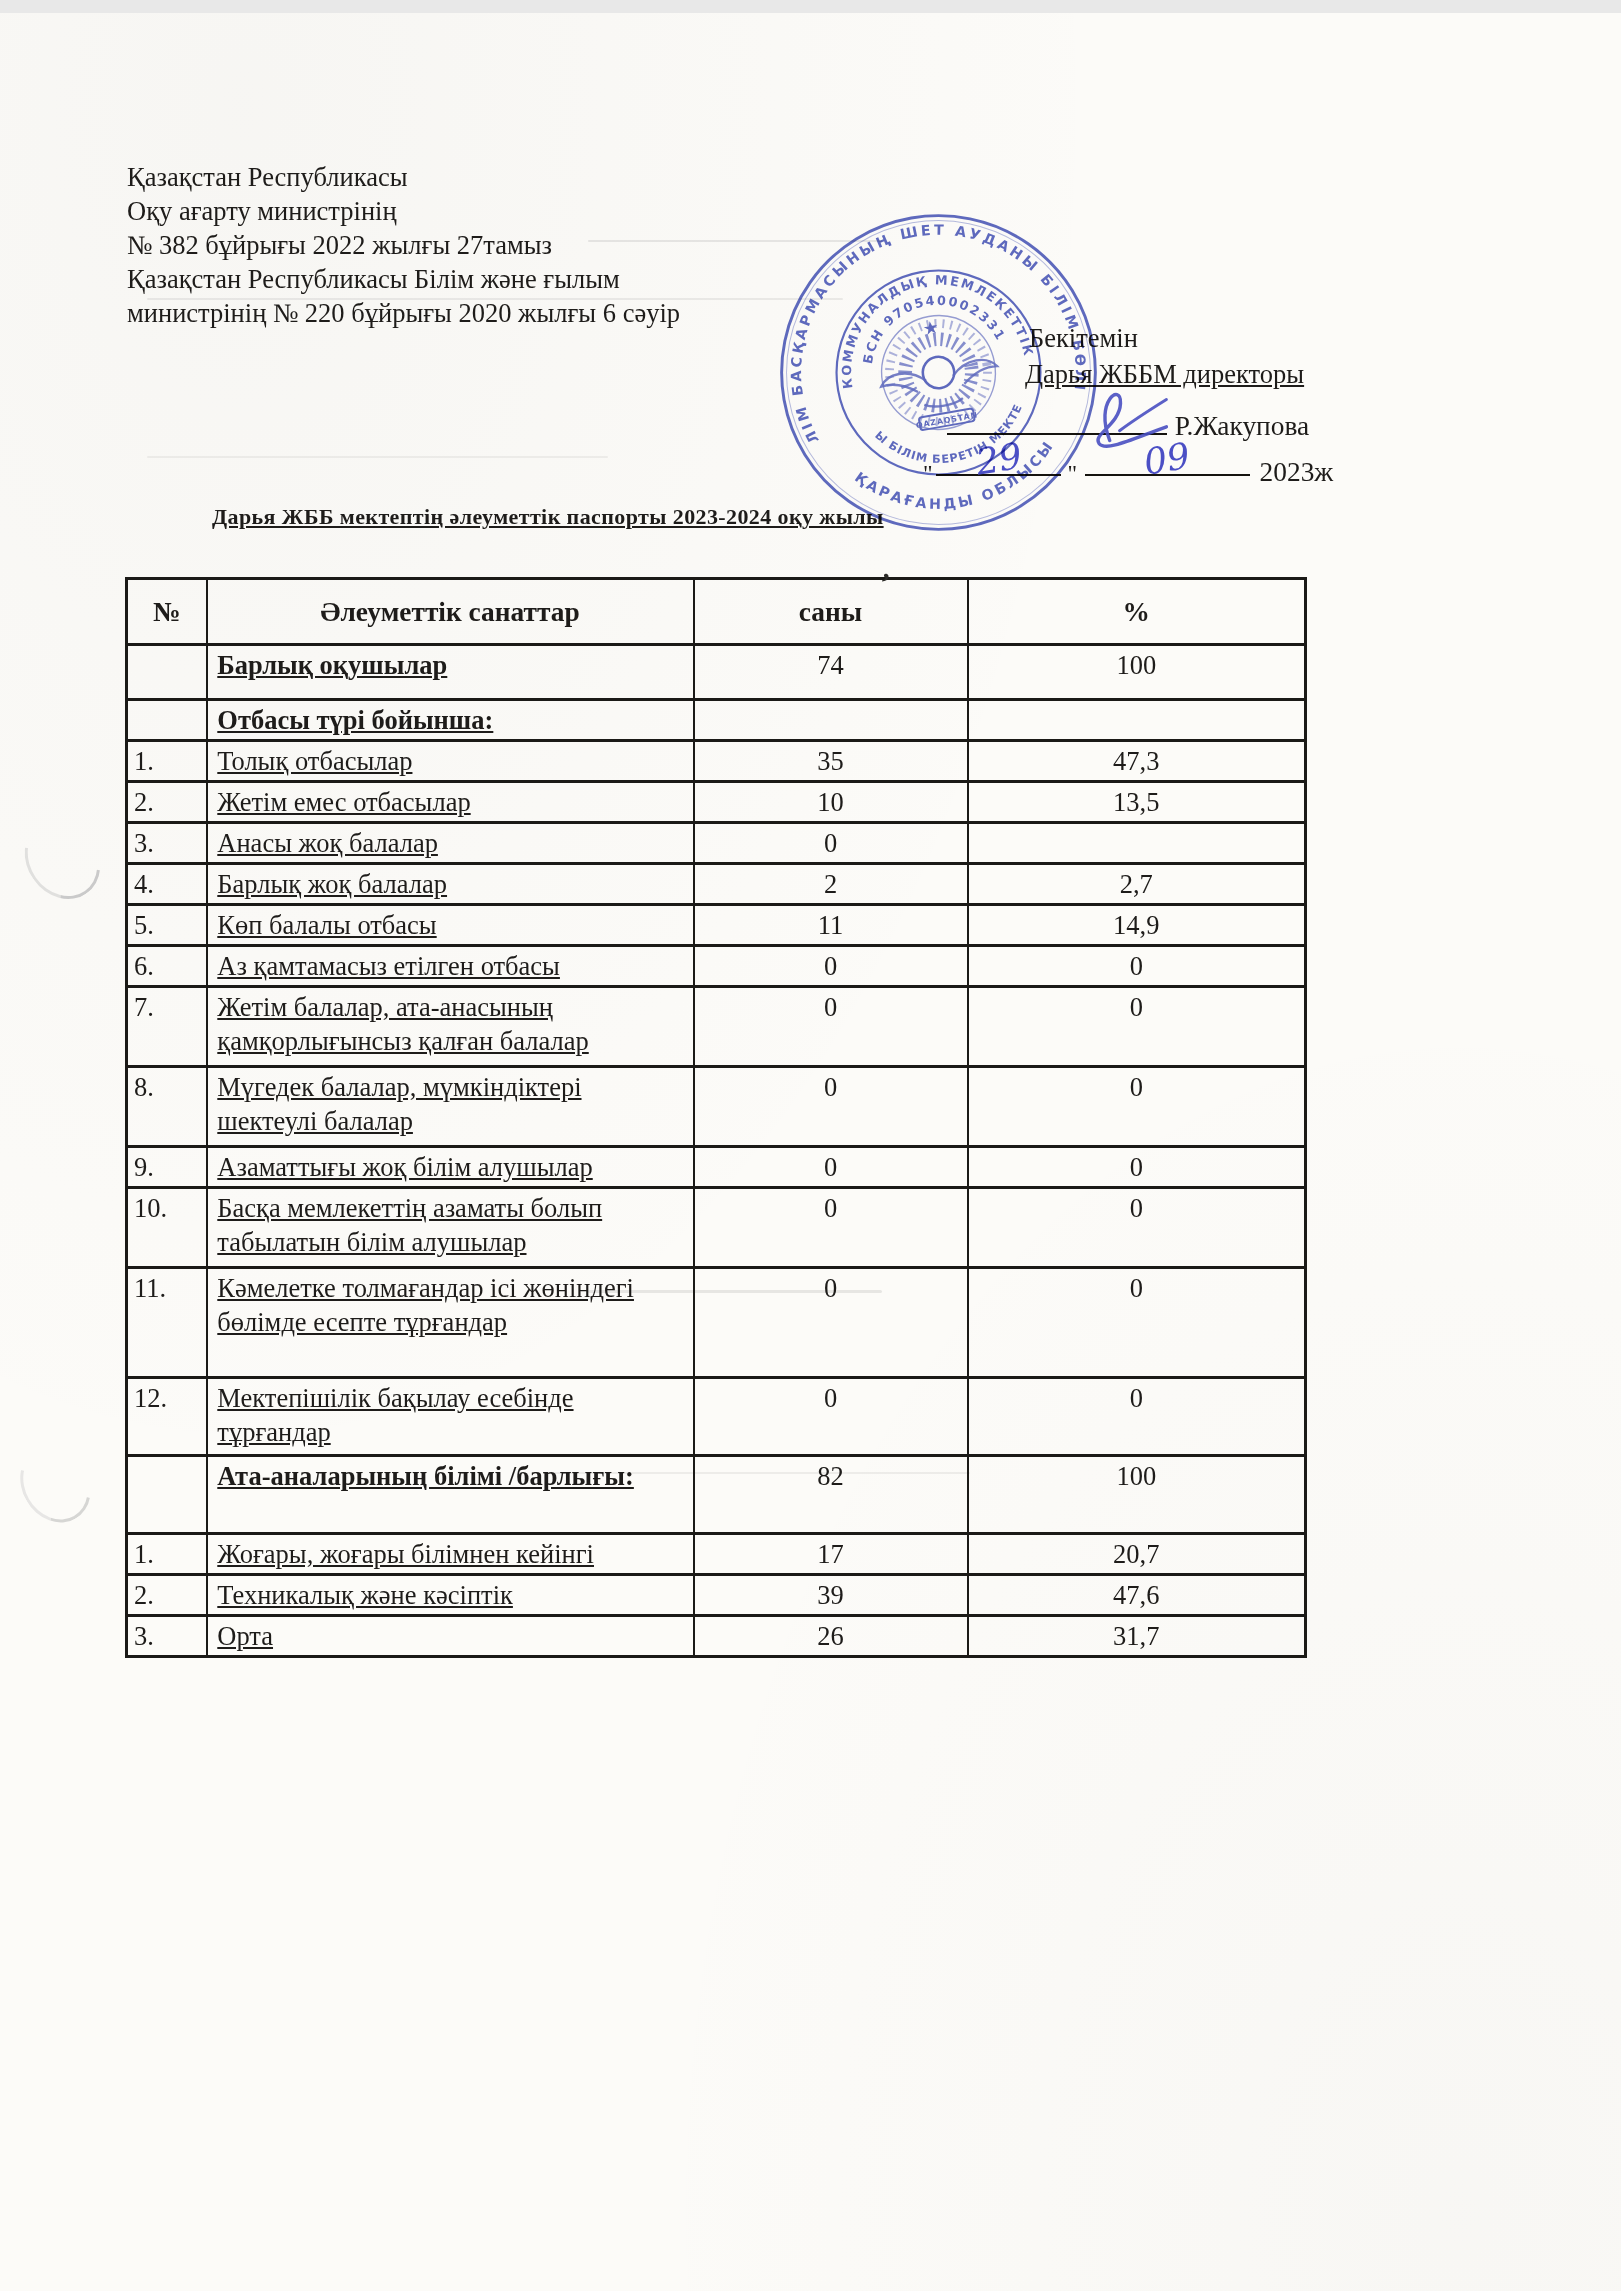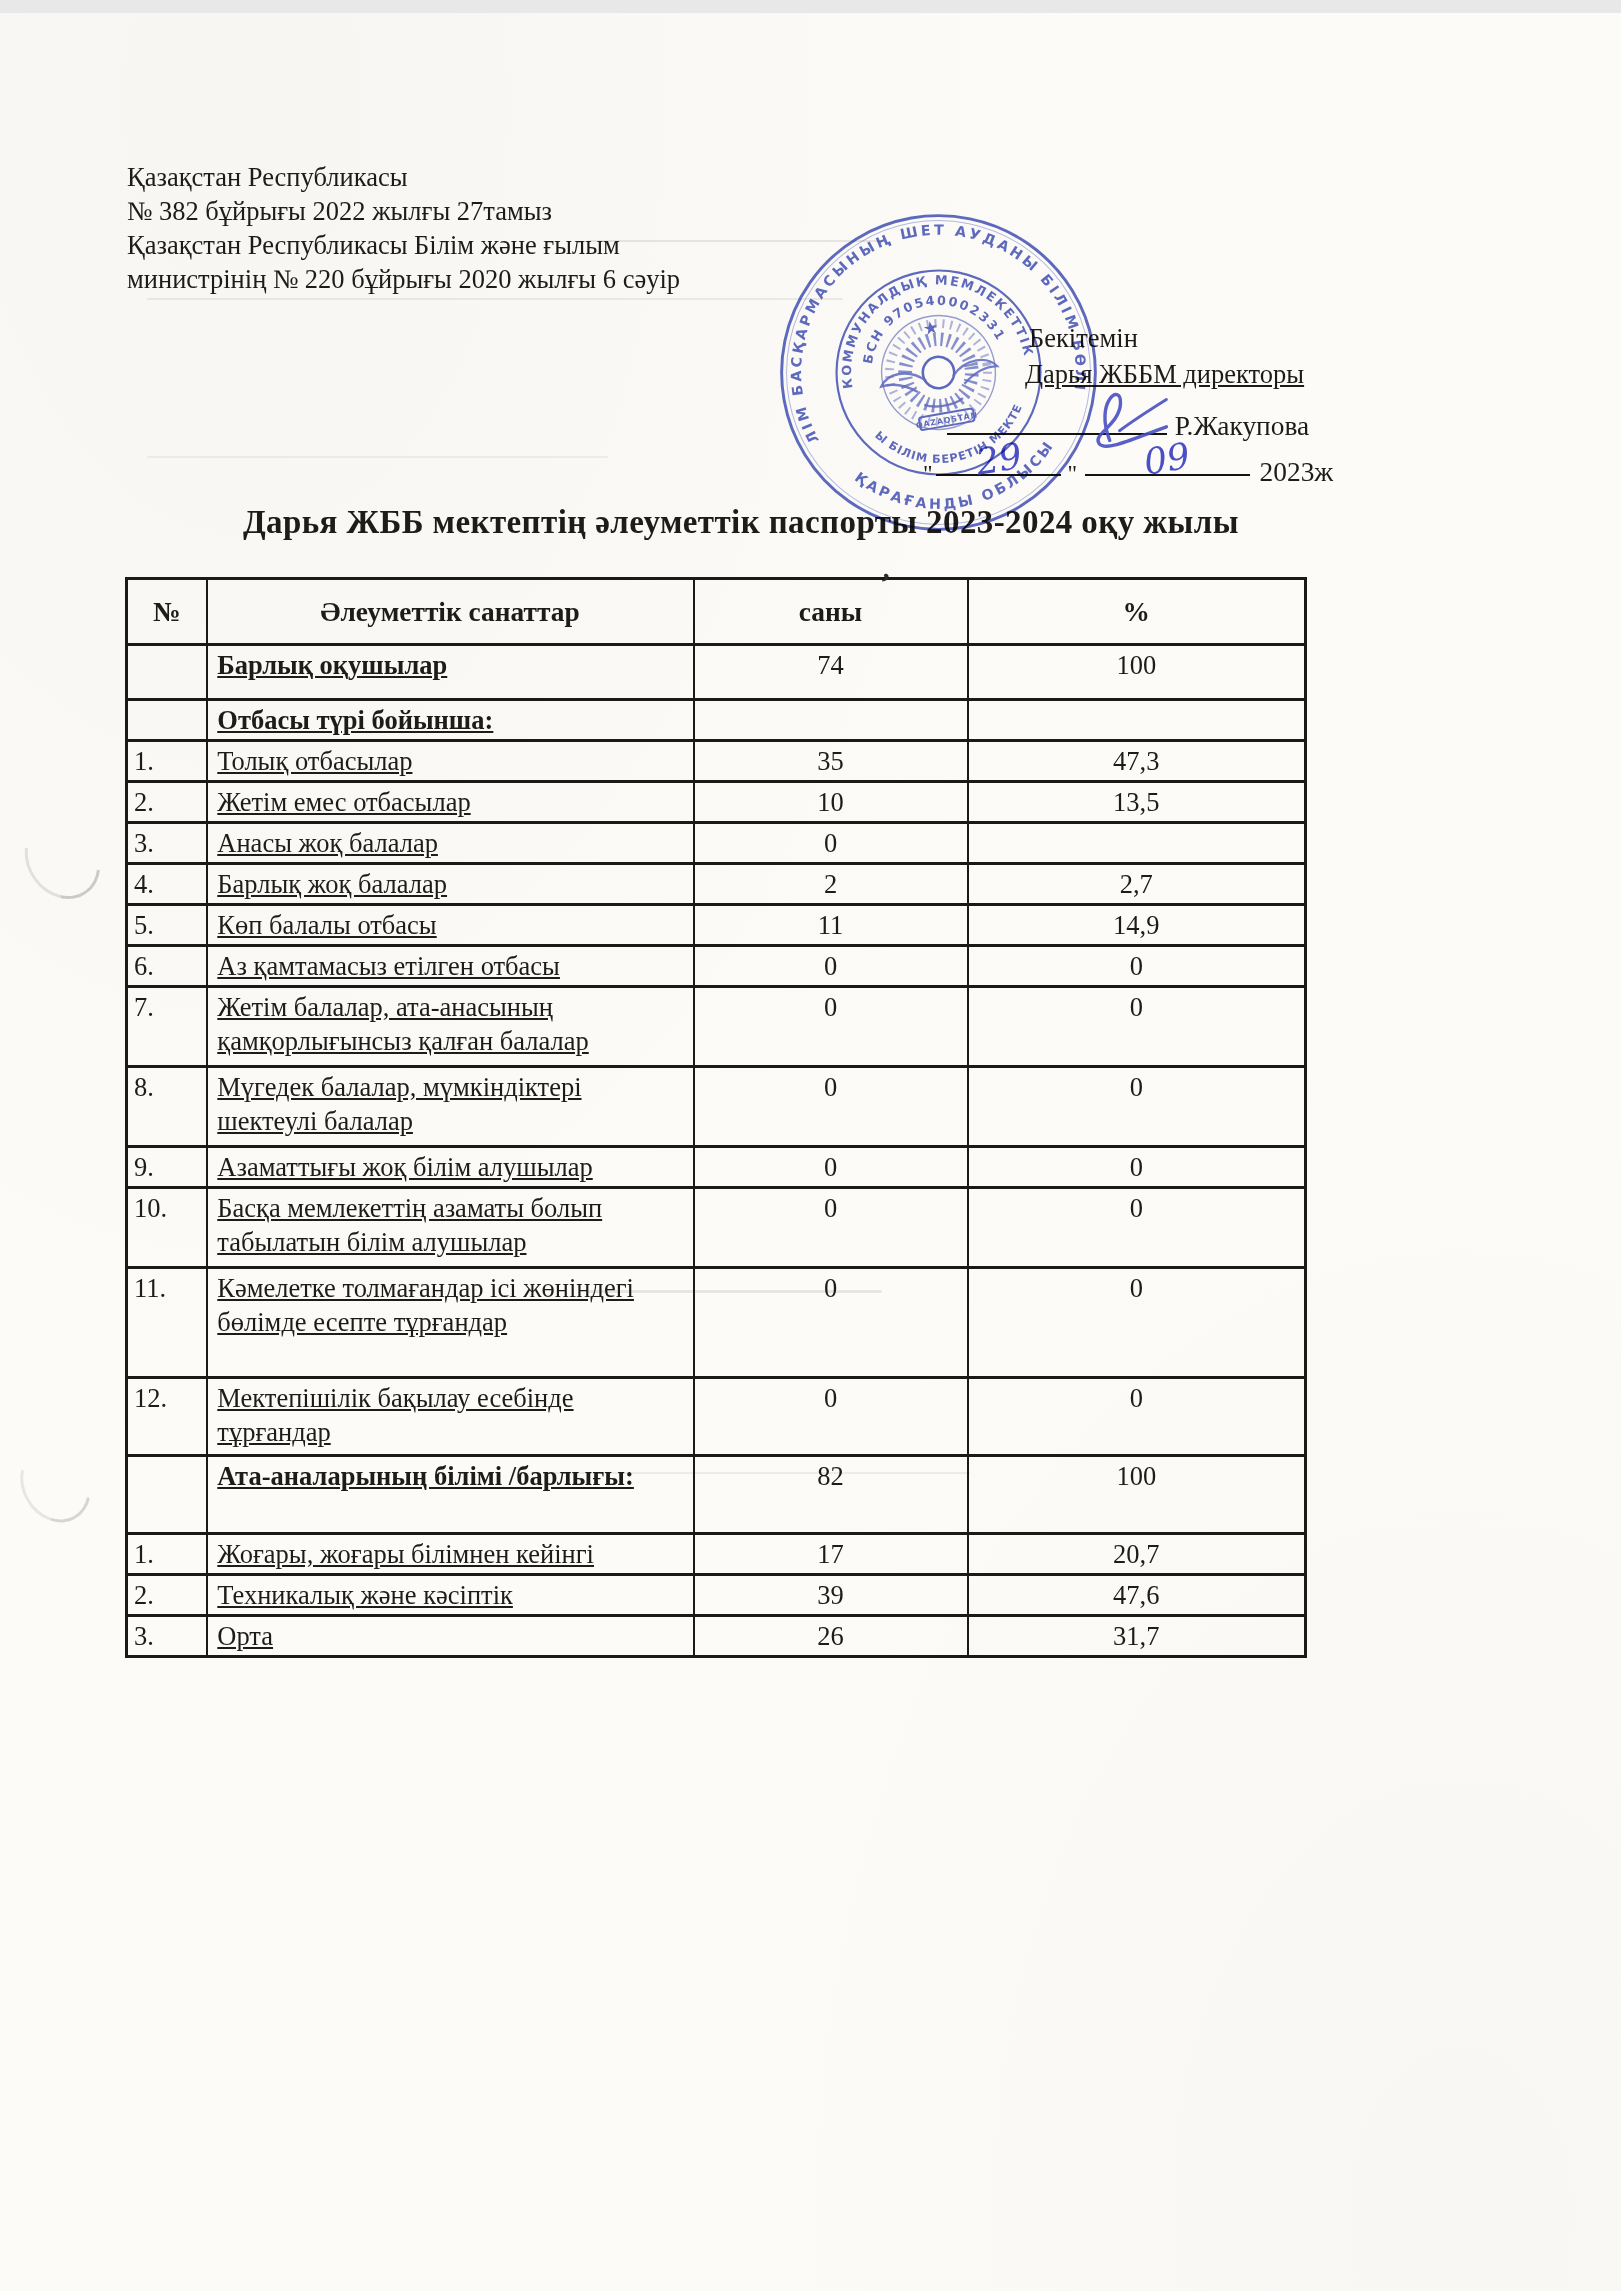--- a/index.html
+++ b/index.html
@@ -35,21 +35,21 @@
   .sig{position:absolute;left:1057px;top:365px;z-index:3;}
   
   .stamp{position:absolute;left:764px;top:185px;z-index:2;opacity:.85;mix-blend-mode:multiply;}
   .stamp text{font-family:"DejaVu Sans", sans-serif;font-weight:bold;fill:#4351b9;}
   .ring-big{font-size:14.5px;letter-spacing:3px;}
   .ring-mid{font-size:13px;letter-spacing:2px;}
   .ring-sml{font-size:11.5px;letter-spacing:1px;}
   .emblem-star{font-size:18px;letter-spacing:0;}
   .emblem-banner{font-size:8px;letter-spacing:1px;}
   
-  .doc-title{position:absolute;left:243px;top:491px;font-size:33px;font-weight:bold;white-space:nowrap;letter-spacing:0.4px;z-index:1;}
+  .doc-title{position:absolute;left:212px;top:491px;font-size:22px;font-weight:bold;white-space:nowrap;letter-spacing:0.4px;z-index:1;text-decoration:underline;}
   
   .passport{position:absolute;left:125px;top:564px;width:1180px;z-index:1;
     border-collapse:collapse;table-layout:fixed;font-size:26.5px;}
   .passport th,.passport td{
     border:2px solid #1b1a17;border-top-width:3.9px;border-bottom-width:3.9px;
     padding:2px 5.9px;vertical-align:top;line-height:34px;overflow:hidden;}
   .passport{border:3.9px solid #1b1a17;}
   .passport th{height:59px;vertical-align:middle;text-align:center;font-weight:bold;font-size:27.4px;}
   .passport td:nth-child(1){text-align:left;padding-left:5.9px;}
   .passport td:nth-child(2){padding-left:9.8px;padding-right:13.7px;text-decoration:underline;}
@@ -69,20 +69,21 @@
             color:#2b2a27;transform:rotate(12deg);z-index:2;}
   .bottom-edge{left:39px;top:2279px;width:1549px;height:2.9px;background:rgba(70,70,80,.18);}
 </style>
 </head>
 <body>
 
 <div class="page">
 
   <div class="issuing-block">
       <div class="hdr-line">Қазақстан Республикасы</div>
+      <div class="hdr-line">Оқу ағарту министрінің</div>
       <div class="hdr-line">№ 382 бұйрығы 2022 жылғы 27тамыз</div>
       <div class="hdr-line">Қазақстан Республикасы Білім және ғылым</div>
       <div class="hdr-line">министрінің № 220 бұйрығы 2020 жылғы 6 сәуір</div>
     </div>
 
   <div class="appr appr-l1">Бекітемін</div>
   <div class="appr appr-l2">Дарья ЖББМ директоры</div>
   <div class="appr appr-l3"><span class="uline ul-a"></span><span class="signer">Р.Жакупова</span></div>
   <div class="appr appr-l4"><span class="qmark">"</span><span class="uline ul-b"><span class="hand">29</span></span><span class="qmark" style="margin-left:5.9px">"</span><span class="uline ul-c"><span class="hand">09</span></span><span class="yearlbl">2023ж</span></div>
 

